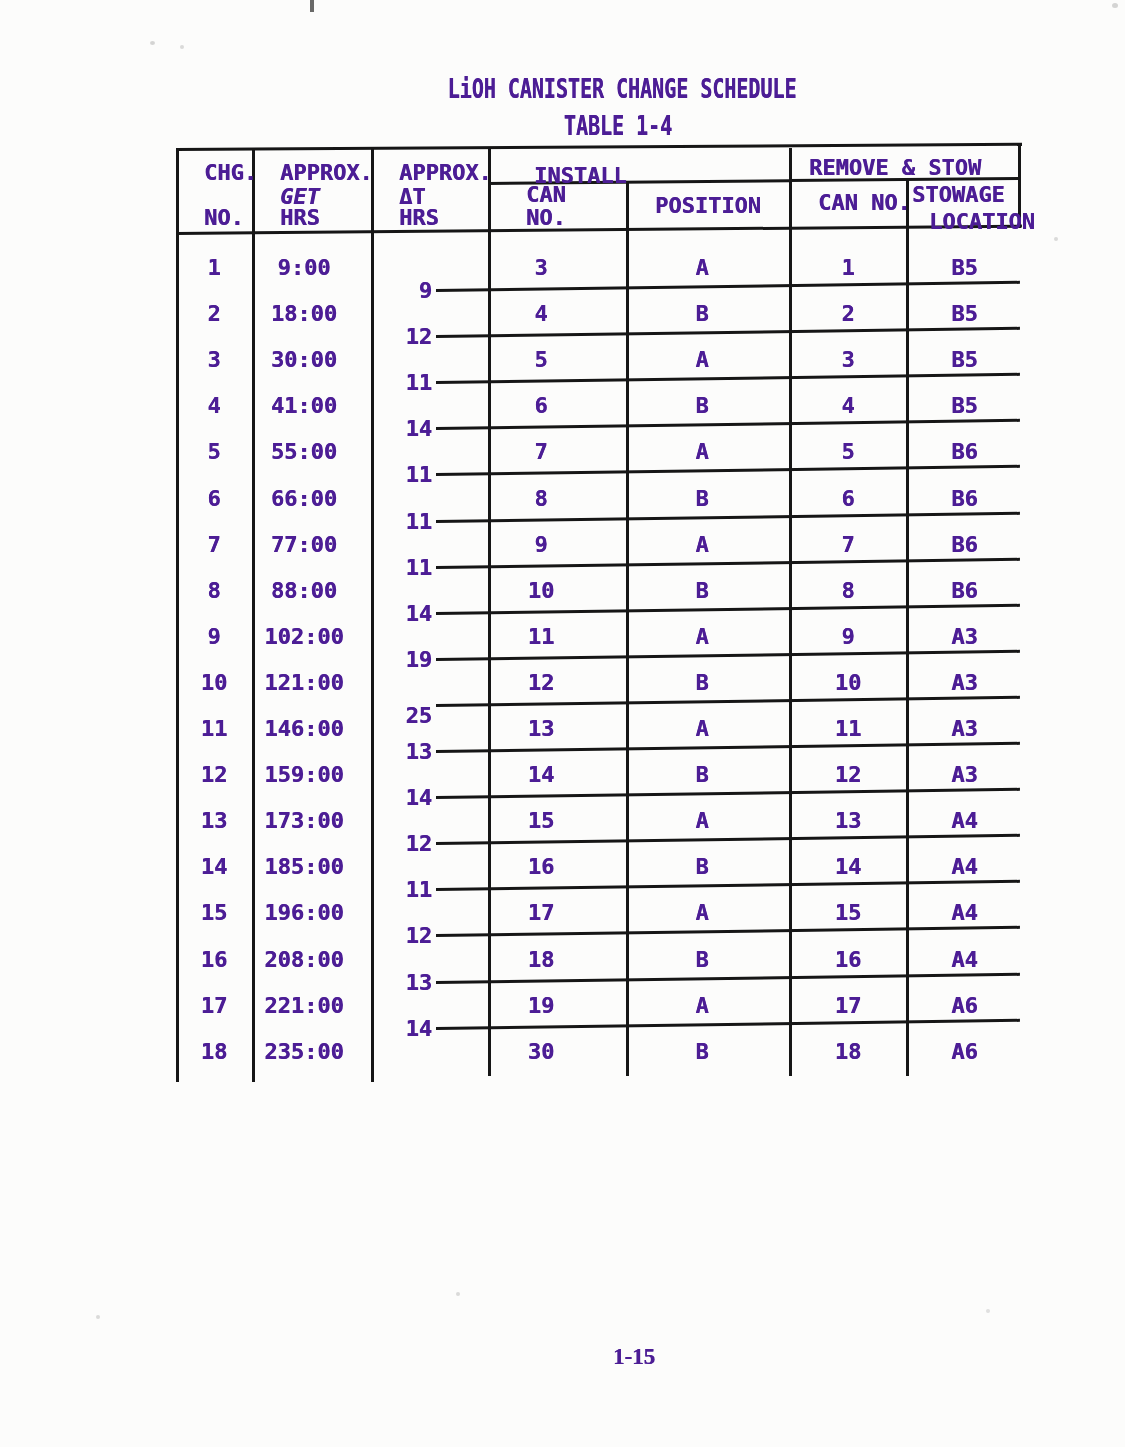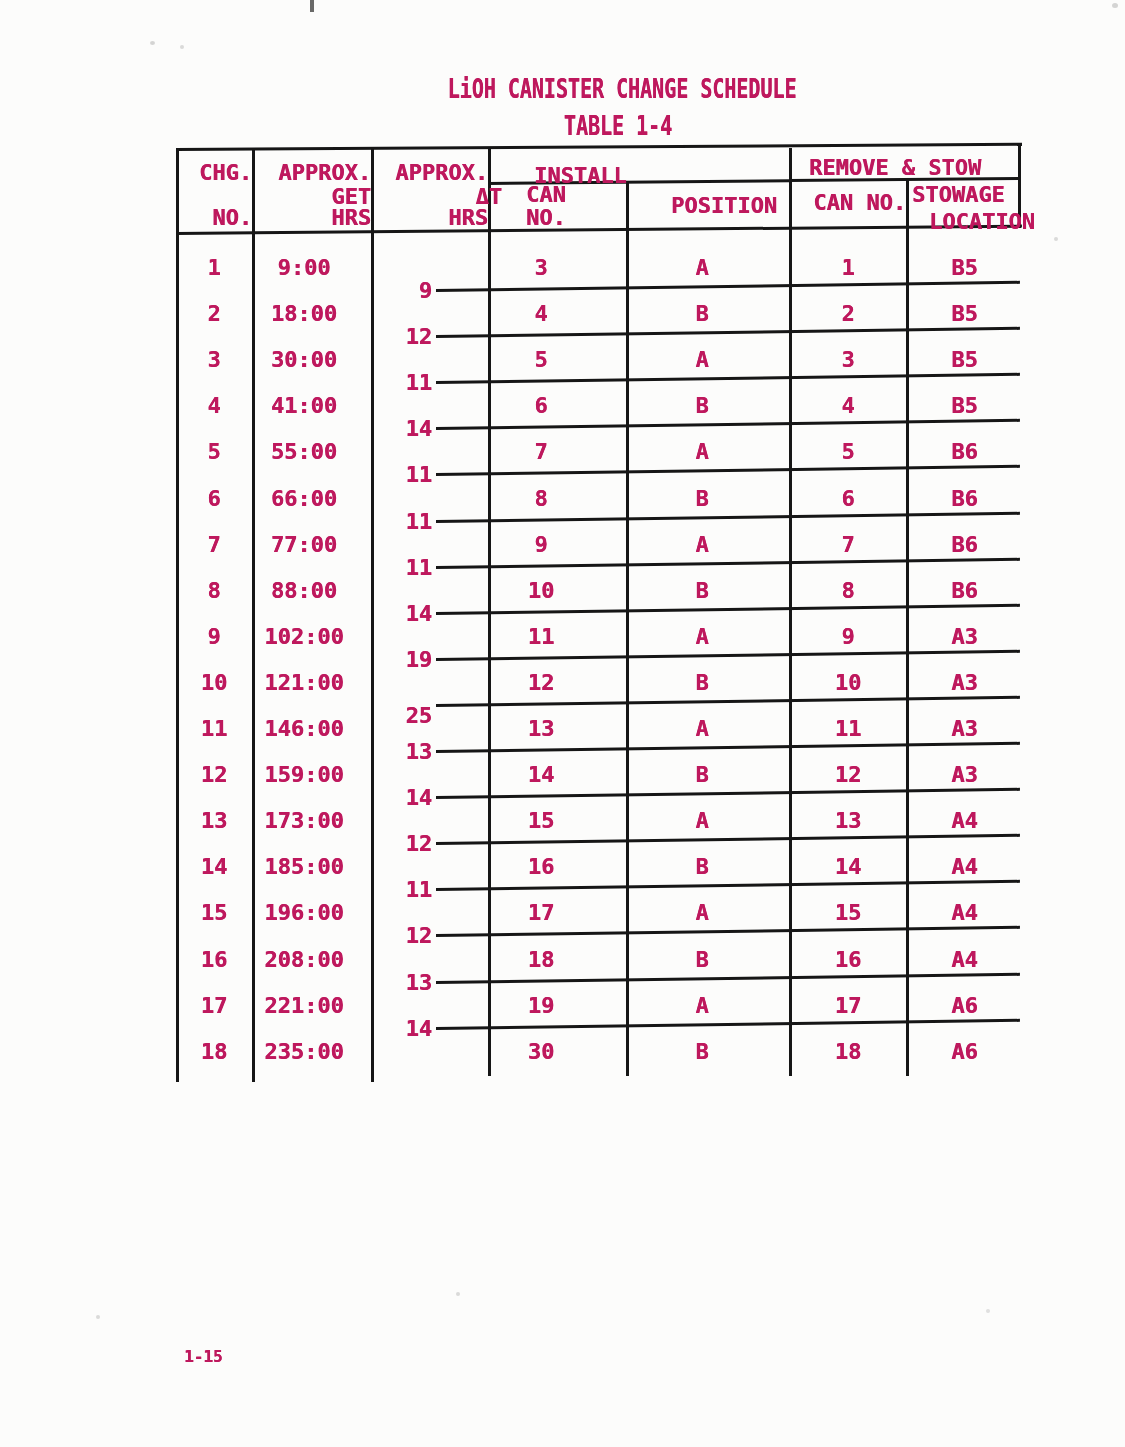--- a/index.html
+++ b/index.html
@@ -18,46 +18,46 @@
     font-size:27px;line-height:34px;text-align:center;
     transform:scaleX(0.74);white-space:nowrap;
   }
   .subtitle{
     position:absolute;left:168px;top:109px;width:900px;
     font-size:27px;line-height:34px;text-align:center;
     transform:scaleX(0.74);white-space:nowrap;
   }
   .pagenum{
     position:absolute;left:184px;top:1344px;width:900px;
-    font-size:16px;line-height:26px;text-align:left;
+    font-size:23px;line-height:26px;text-align:center;font-family:Liberation Serif, serif;
   }
   .tbl{
     position:absolute;left:176px;top:148px;width:846px;height:945px;
     font-size:22px;
   }
   .vline{position:absolute;width:3px;background:#161616;}
   .hline{position:absolute;height:3px;background:#161616;transform-origin:left center;}
   .htxt{position:absolute;height:24px;line-height:24px;white-space:nowrap;}
-  .ctr{text-align:right;}
+  .ctr{text-align:left;padding-left:28px;}
   .row{position:absolute;left:0;width:846px;height:26px;line-height:26px;}
   .cell{position:absolute;height:26px;}
   .cell.chg {left:0;width:76px;text-align:center;}
   .cell.get {left:77px;width:102px;text-align:center;}
   .cell.ican{left:313px;width:104px;text-align:center;}
   .cell.pos {left:451px;width:150px;text-align:center;}
   .cell.rcan{left:614px;width:116px;text-align:center;}
   .cell.stow{left:731px;width:115px;text-align:center;}
   .dt-num{position:absolute;left:150px;width:106px;height:26px;line-height:26px;text-align:right;}
   .dt-line{position:absolute;left:260px;width:584px;height:3px;background:#161616;transform:rotate(-0.8deg);transform-origin:left center;}
   .speck{position:absolute;background:#8a8a8a;border-radius:50%;}
 </style>
 </head>
 <body>
 
-<div class="page" style="background: rgb(252, 252, 251); color: #be185d;">
+<div class="page" style="background: rgb(252, 252, 251); color: #4c1d95;">
 
   <div class="title">LiOH CANISTER CHANGE SCHEDULE</div>
   <div class="subtitle">TABLE 1-4</div>
 
   <div class="tbl">
 
     <div class="vline" style="left:0;top:0;height:934px;"></div>
     <div class="vline" style="left:76px;top:0;height:934px;"></div>
     <div class="vline" style="left:195px;top:0;height:934px;"></div>
     <div class="vline" style="left:312px;top:0;height:928px;"></div>
@@ -68,25 +68,25 @@
 
     <div class="hline" style="left:0;top:0;width:846px;transform:rotate(-0.35deg);"></div>
     <div class="hline" style="left:312px;top:34px;width:302px;transform:rotate(-0.5deg);"></div>
     <div class="hline" style="left:613px;top:31px;width:231px;transform:rotate(-0.5deg);"></div>
     <div class="hline" style="left:0;top:84px;width:846px;transform:rotate(-0.5deg);"></div>
 
     <div class="htxt ctr" style="left:0;width:76px;top:13px;">CHG.</div>
     <div class="htxt ctr" style="left:0;width:76px;top:58px;">NO.</div>
 
     <div class="htxt ctr" style="left:76px;width:119px;top:13px;">APPROX.</div>
-    <div class="htxt ctr" style="left:76px;width:119px;top:37px;">GET</div>
+    <div class="htxt ctr" style="left:76px;width:119px;top:37px;font-style:italic;">GET</div>
     <div class="htxt ctr" style="left:76px;width:119px;top:58px;">HRS</div>
 
     <div class="htxt ctr" style="left:195px;width:117px;top:13px;">APPROX.</div>
-    <div class="htxt ctr" style="left:209px;width:117px;top:37px;">ΔT</div>
+    <div class="htxt ctr" style="left:195px;width:117px;top:37px;">ΔT</div>
     <div class="htxt ctr" style="left:195px;width:117px;top:58px;">HRS</div>
 
     <div class="htxt" style="left:358px;top:10px;margin-top:6px;">INSTALL</div>
     <div class="htxt" style="left:350px;top:35px;">CAN</div>
     <div class="htxt" style="left:350px;top:58px;">NO.</div>
     <div class="htxt ctr" style="left:451px;width:150px;top:46px;">POSITION</div>
 
     <div class="htxt" style="left:633px;top:8px;text-align:center;">REMOVE &amp; STOW</div>
     <div class="htxt ctr" style="left:614px;width:116px;top:43px;">CAN NO.</div>
     <div class="htxt" style="left:736px;top:35px;">STOWAGE</div>

